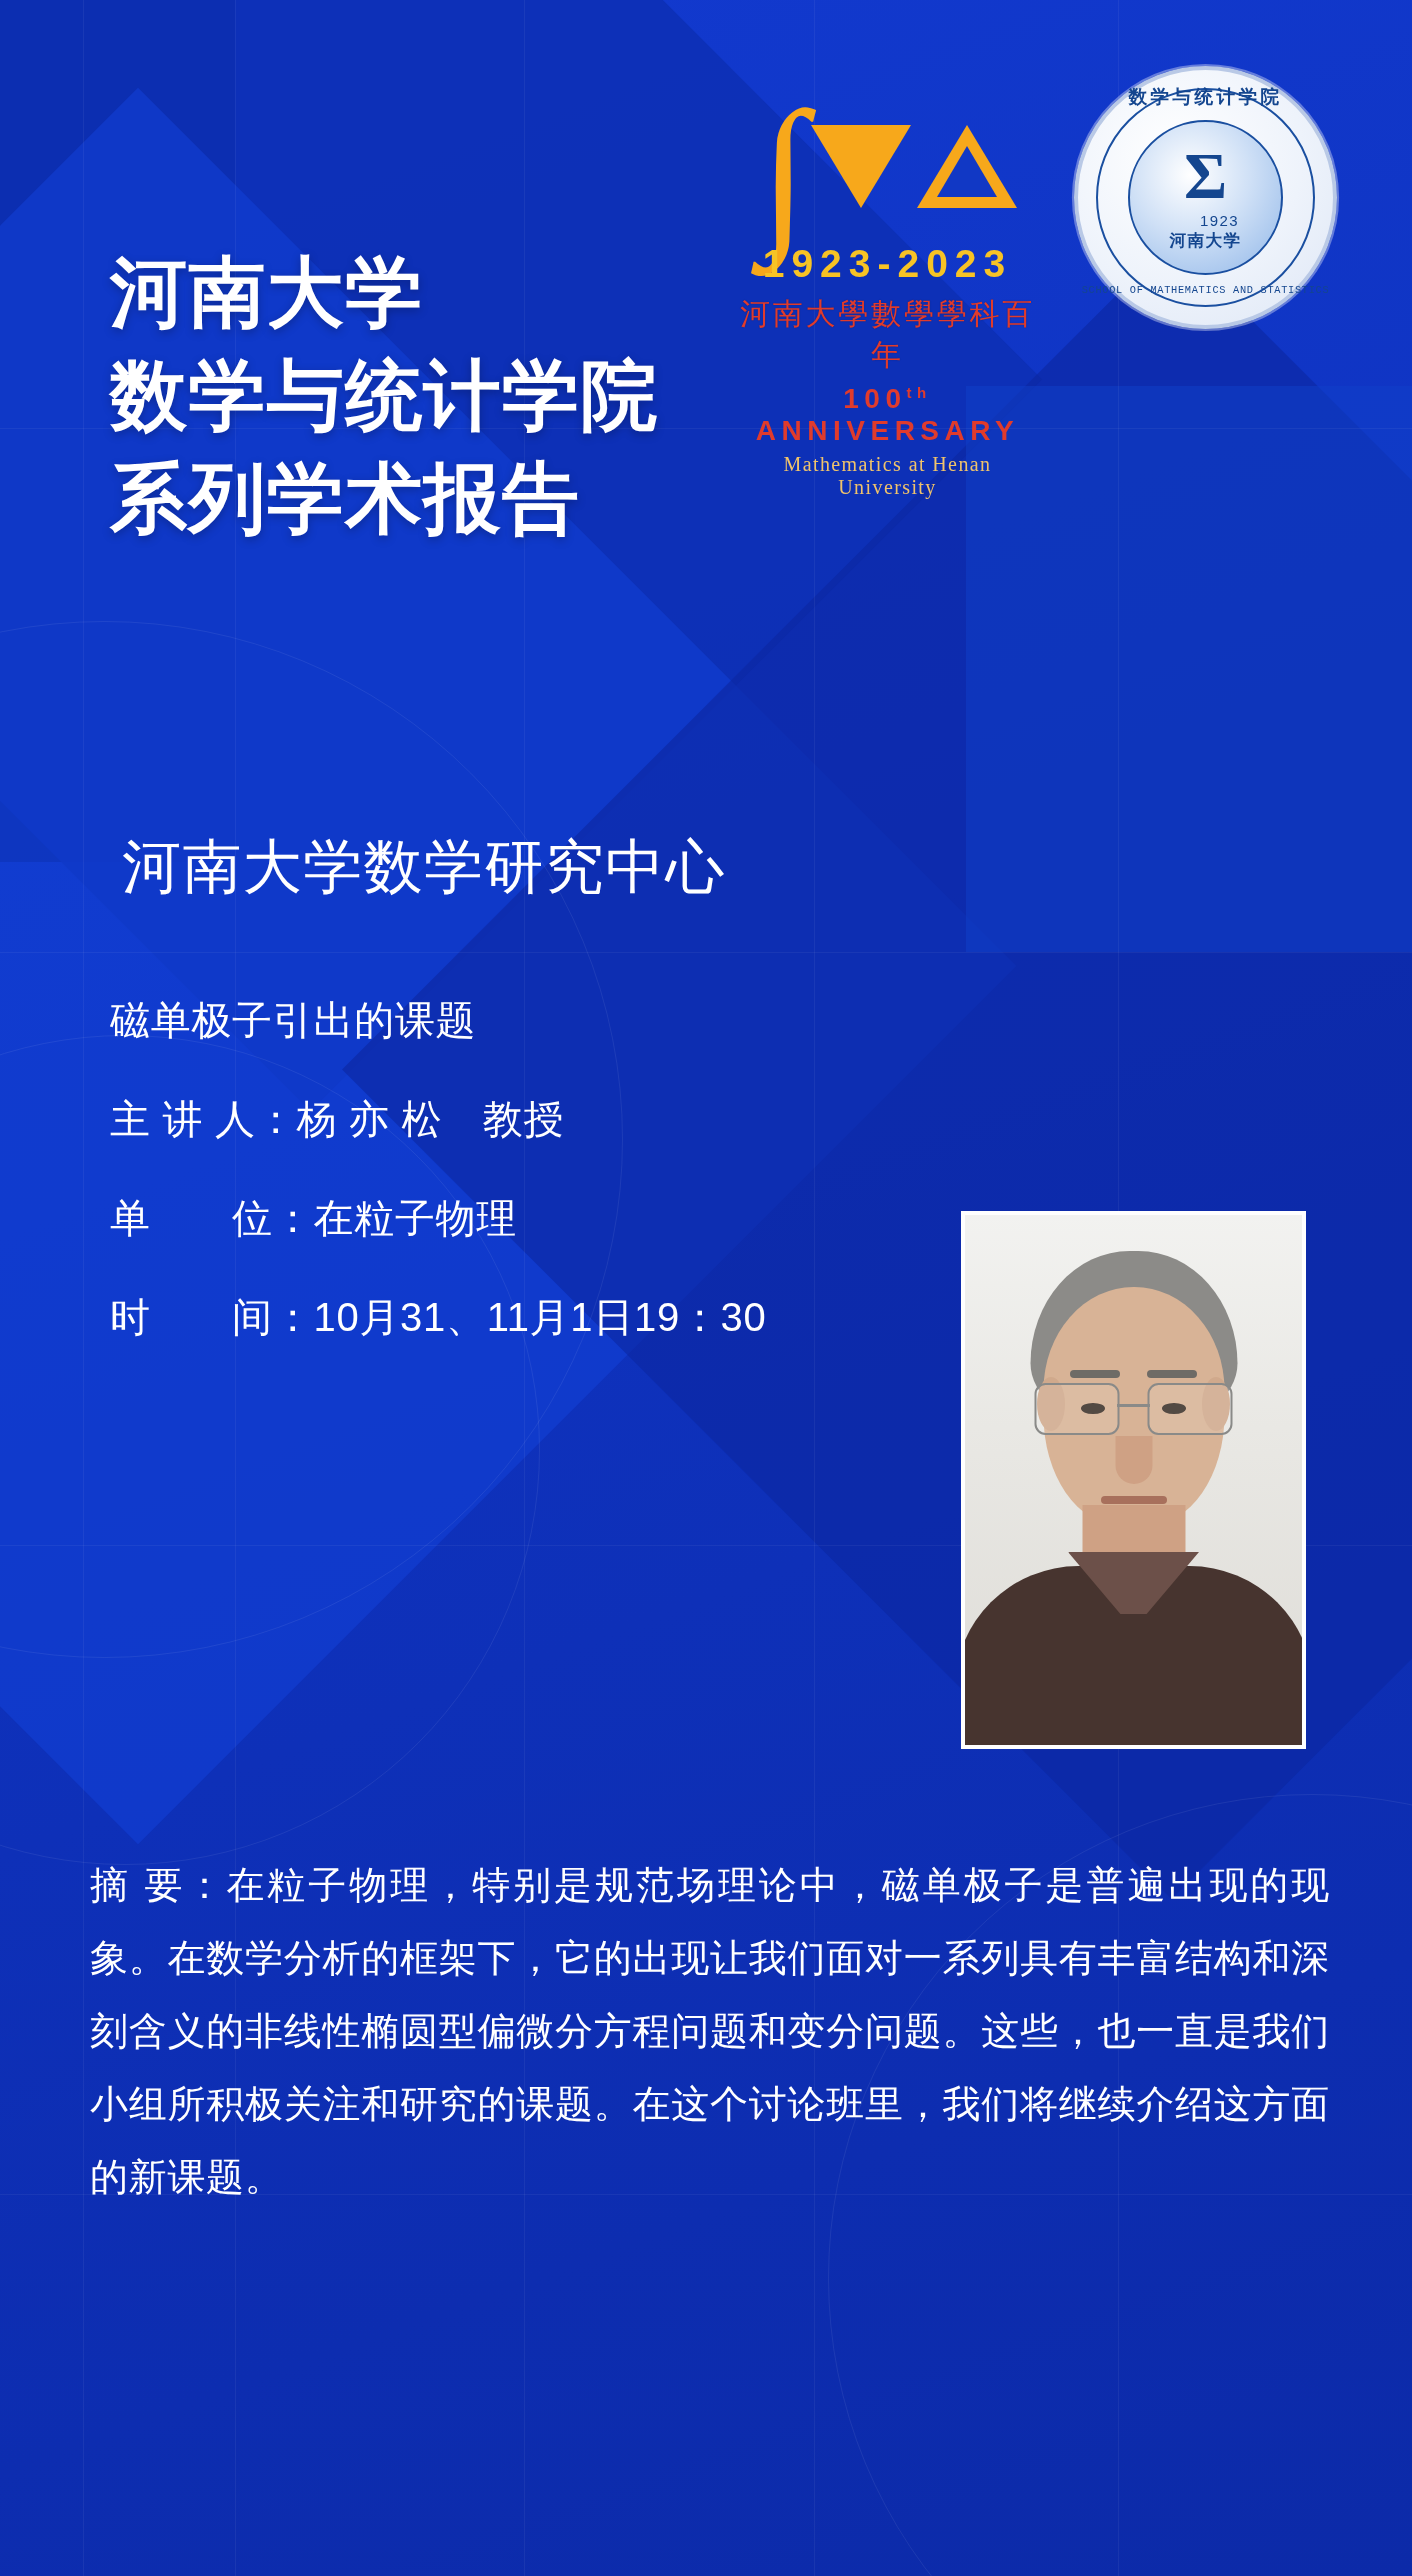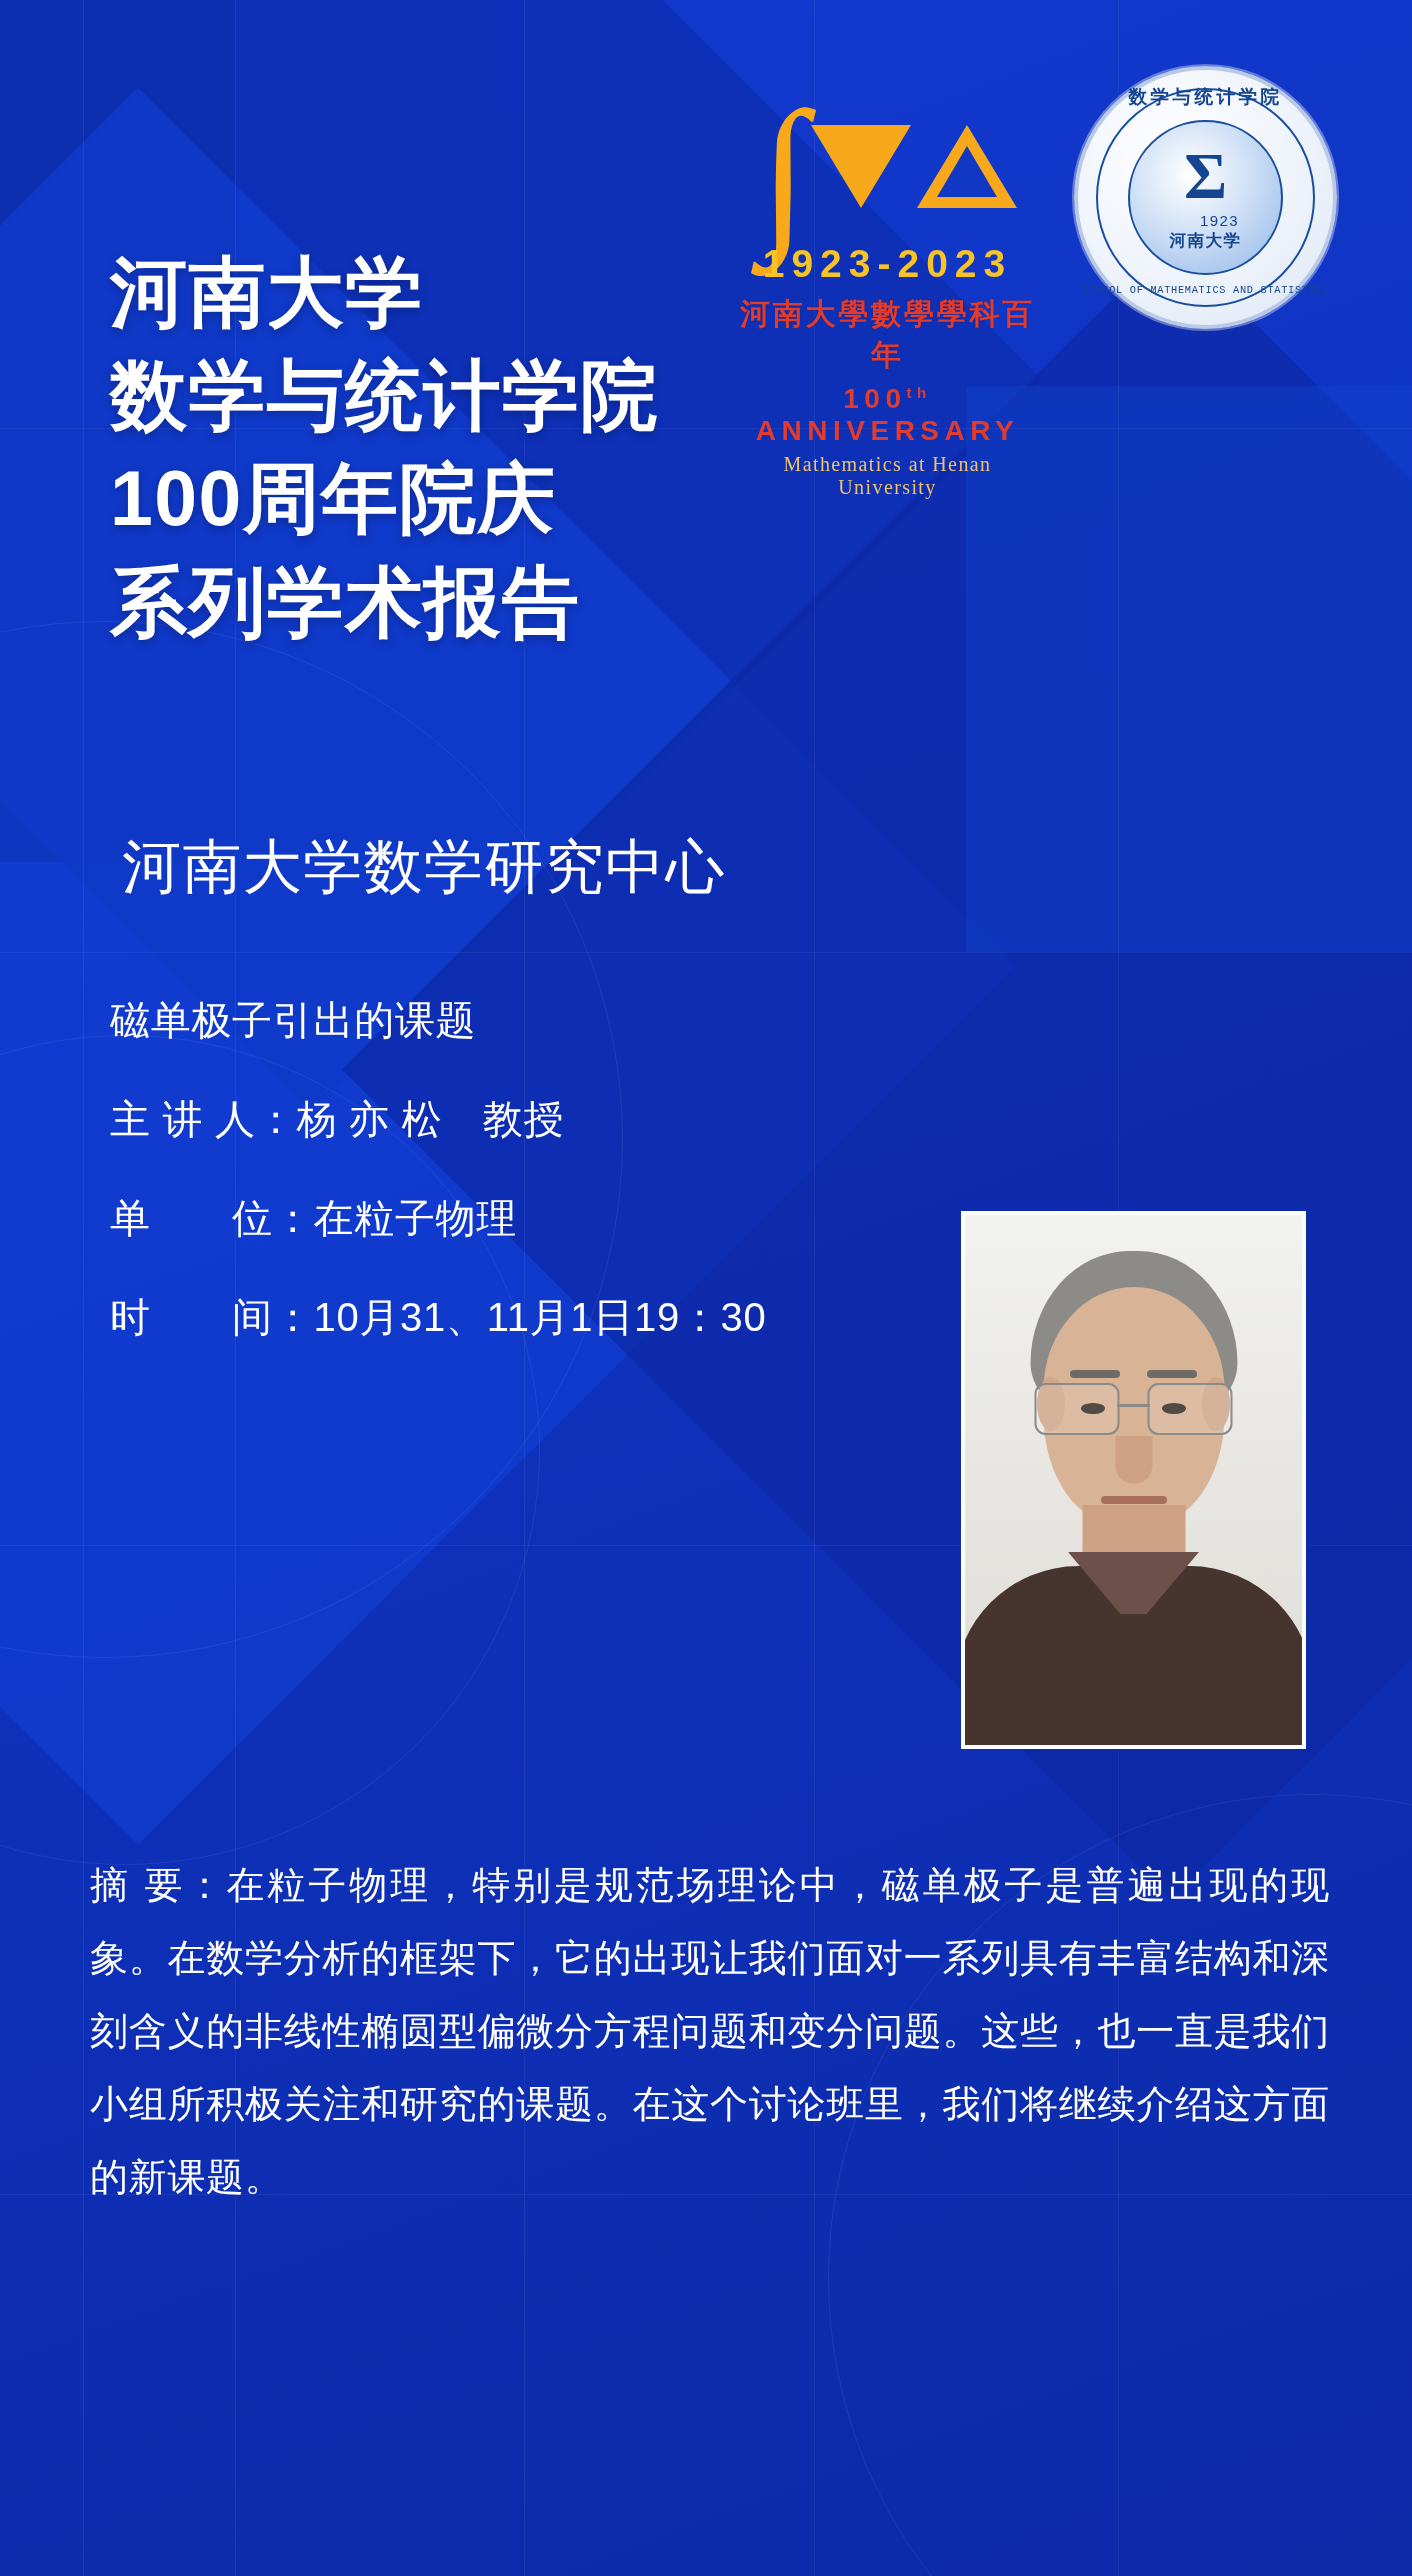--- a/index.html
+++ b/index.html
@@ -137,21 +137,21 @@
   .anniv-years {
     font-family: "Liberation Sans", sans-serif;
     letter-spacing: 7px;
     font-size: 39px;
     font-weight: bold;
     color: #f7c325;
     margin-top: 2.8px;
   }
   .anniv-cn {
     font-size: 30px;
-    font-weight: bold;
+    font-weight: normal;
     color: #e03b2c;
     letter-spacing: 2.8px;
     margin-top: 8.3px;
     text-shadow: 0 0 1.4px rgba(0,0,0,.3);
   }
   .anniv-100 {
     font-size: 28px;
     font-weight: bold;
     color: #e03b2c;
     letter-spacing: 5.5px;
@@ -458,21 +458,20 @@
           <div class="seal-year">1923</div>
           <div class="seal-cn-uni">河南大学</div>
         </div>
       </div>
 
     </div>
 
     <div class="title-block">
       <div class="title-line">河南大学</div>
       <div class="title-line">数学与统计学院</div>
-      <div class="title-line">100周年院庆</div>
       <div class="title-line">系列学术报告</div>
     </div>
 
     <div class="subtitle">河南大学数学研究中心</div>
 
     <div class="info-block">
       <div class="info-line">磁单极子引出的课题</div>
       <div class="info-line">主 讲 人：杨 亦 松　教授</div>
       <div class="info-line">单　　位：在粒子物理</div>
       <div class="info-line">时　　间：10月31、11月1日19：30</div>

